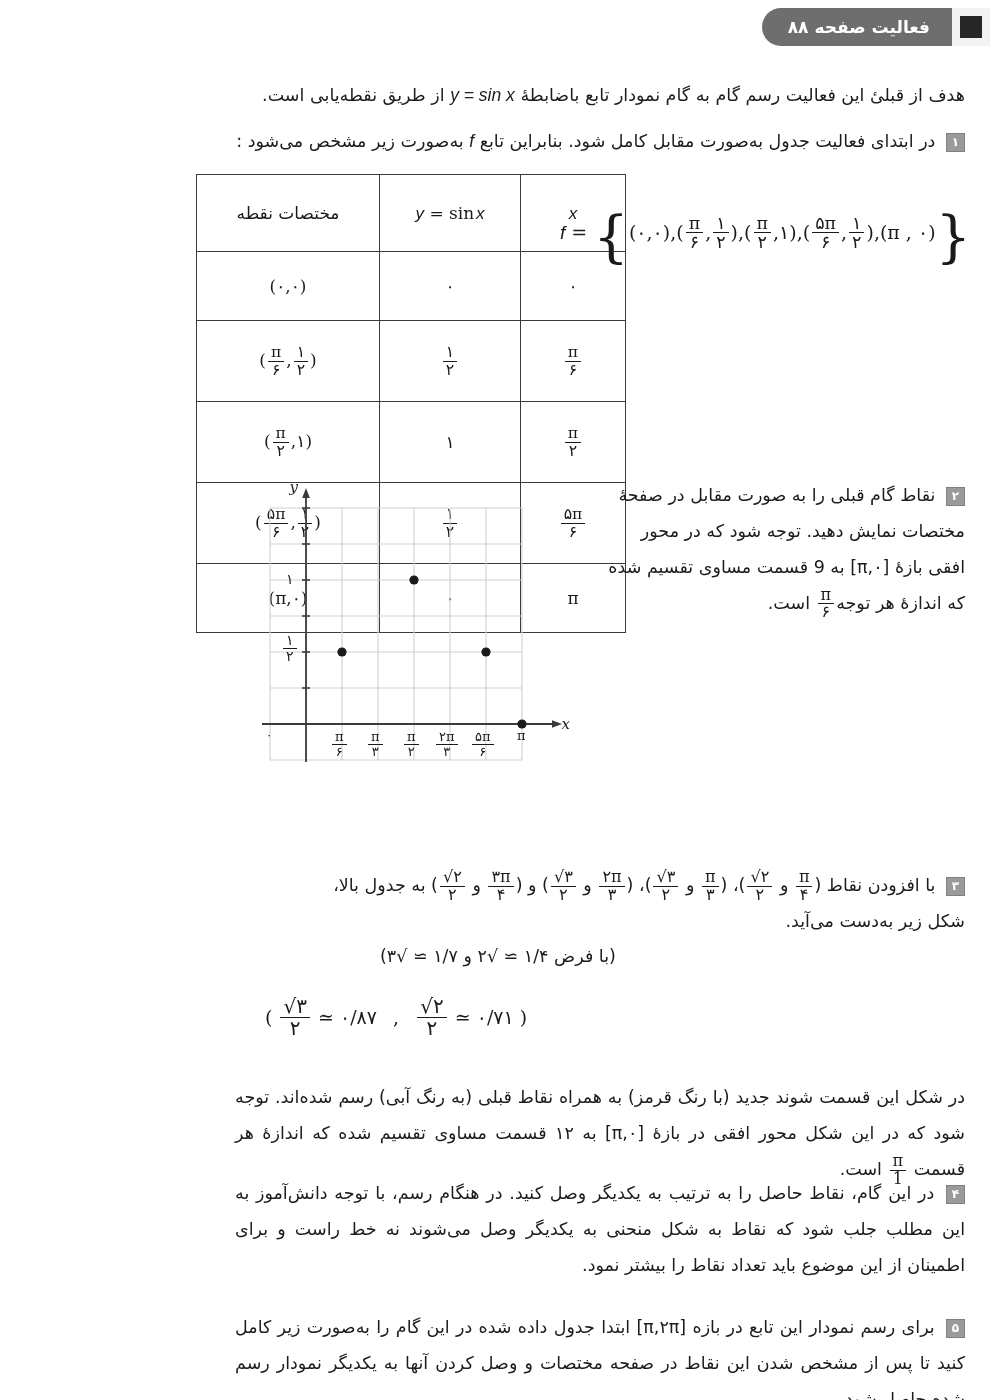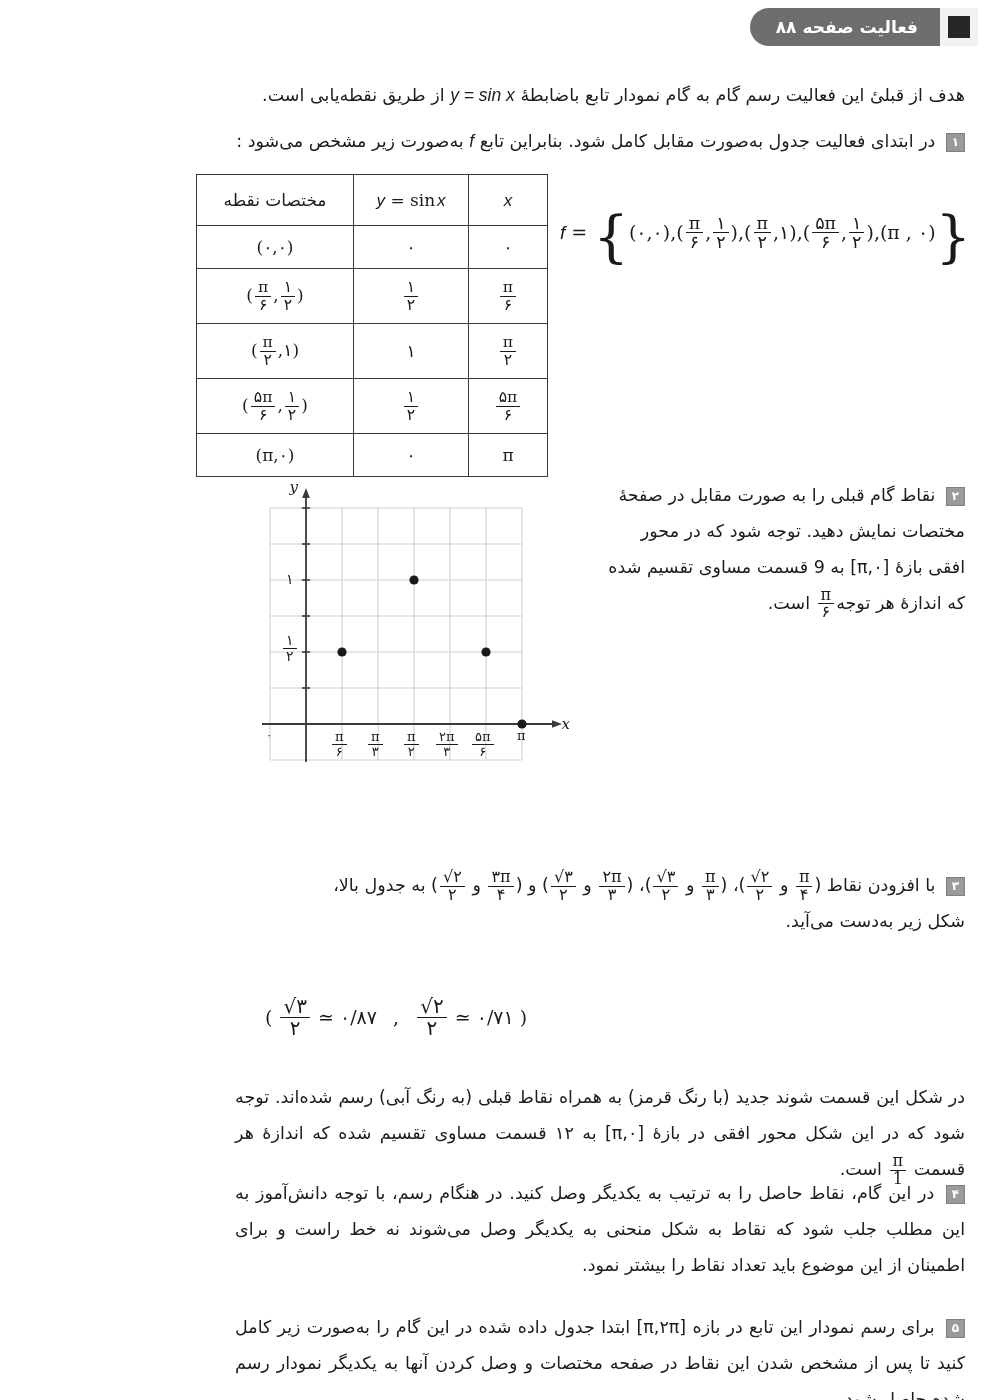--- a/index.html
+++ b/index.html
@@ -13,21 +13,21 @@
     position: relative;
     font-family: "DejaVu Sans", "Liberation Sans", sans-serif;
     color: #1a1a1a;
     overflow: hidden;
   }
 
   
   .header-band {
     position: absolute;
     top: 8px;
-    right: 16px;
+    right: 4px;
     width: 260px;
     height: 40px;
   }
   .header-pill {
     position: absolute;
     top: 0;
     right: 44px;
     height: 38px;
     padding: 0 22px 0 26px;
     background: #6e6e6e;
@@ -120,21 +120,21 @@
   }
   table.data-table {
     border-collapse: collapse;
     background: #fff;
   }
   table.data-table td, table.data-table th {
     border: 1.6px solid #3a3a3a;
     text-align: center;
     vertical-align: middle;
     font-size: 17px;
-    padding: 4px;
+    padding: 17px;
     margin-top: 43px;
   }
   table.data-table th {
     height: 42px;
     font-weight: normal;
   }
   table.data-table td { height: 46px; }
   table.data-table td.short, table.data-table tr.short td { height: 34px; }
   .col-x  { width: 70px; }
   .col-y  { width: 106px; }
@@ -407,20 +407,21 @@
 
 <div class="para" style="right:35px; top:868px; width:730px; line-height:2.0;">
   <span class="step-badge">۳</span>
   <span>با افزودن نقاط (</span><span class="nowrapx"><span class="frac"><span class="num">π</span><span class="den">۴</span></span> و <span class="frac"><span class="num">√۲</span><span class="den">۲</span></span></span>)،
   (<span class="nowrapx"><span class="frac"><span class="num">π</span><span class="den">۳</span></span> و <span class="frac"><span class="num">√۳</span><span class="den">۲</span></span></span>)،
   (<span class="nowrapx"><span class="frac"><span class="num">۲π</span><span class="den">۳</span></span> و <span class="frac"><span class="num">√۳</span><span class="den">۲</span></span></span>) و
   (<span class="nowrapx"><span class="frac"><span class="num">۳π</span><span class="den">۴</span></span> و <span class="frac"><span class="num">√۲</span><span class="den">۲</span></span></span><span>) به جدول بالا،</span>
   <br>
   <span>شکل زیر به‌دست می‌آید.</span>
   <br>
+  <span style="display:inline-block; width:100%; text-align:left; padding-left:145px; box-sizing:border-box;">(با فرض ۱/۴ ≃ √۲ و ۱/۷ ≃ √۳)</span>
 </div>
 
 <div class="approx-line">
   <span>(</span>
   <span class="frac" style="font-size:20px;">
     <span class="num">√۳</span>
     <span class="den">۲</span>
   </span>
   <span>≃</span>
   <span>۰/۸۷</span>

